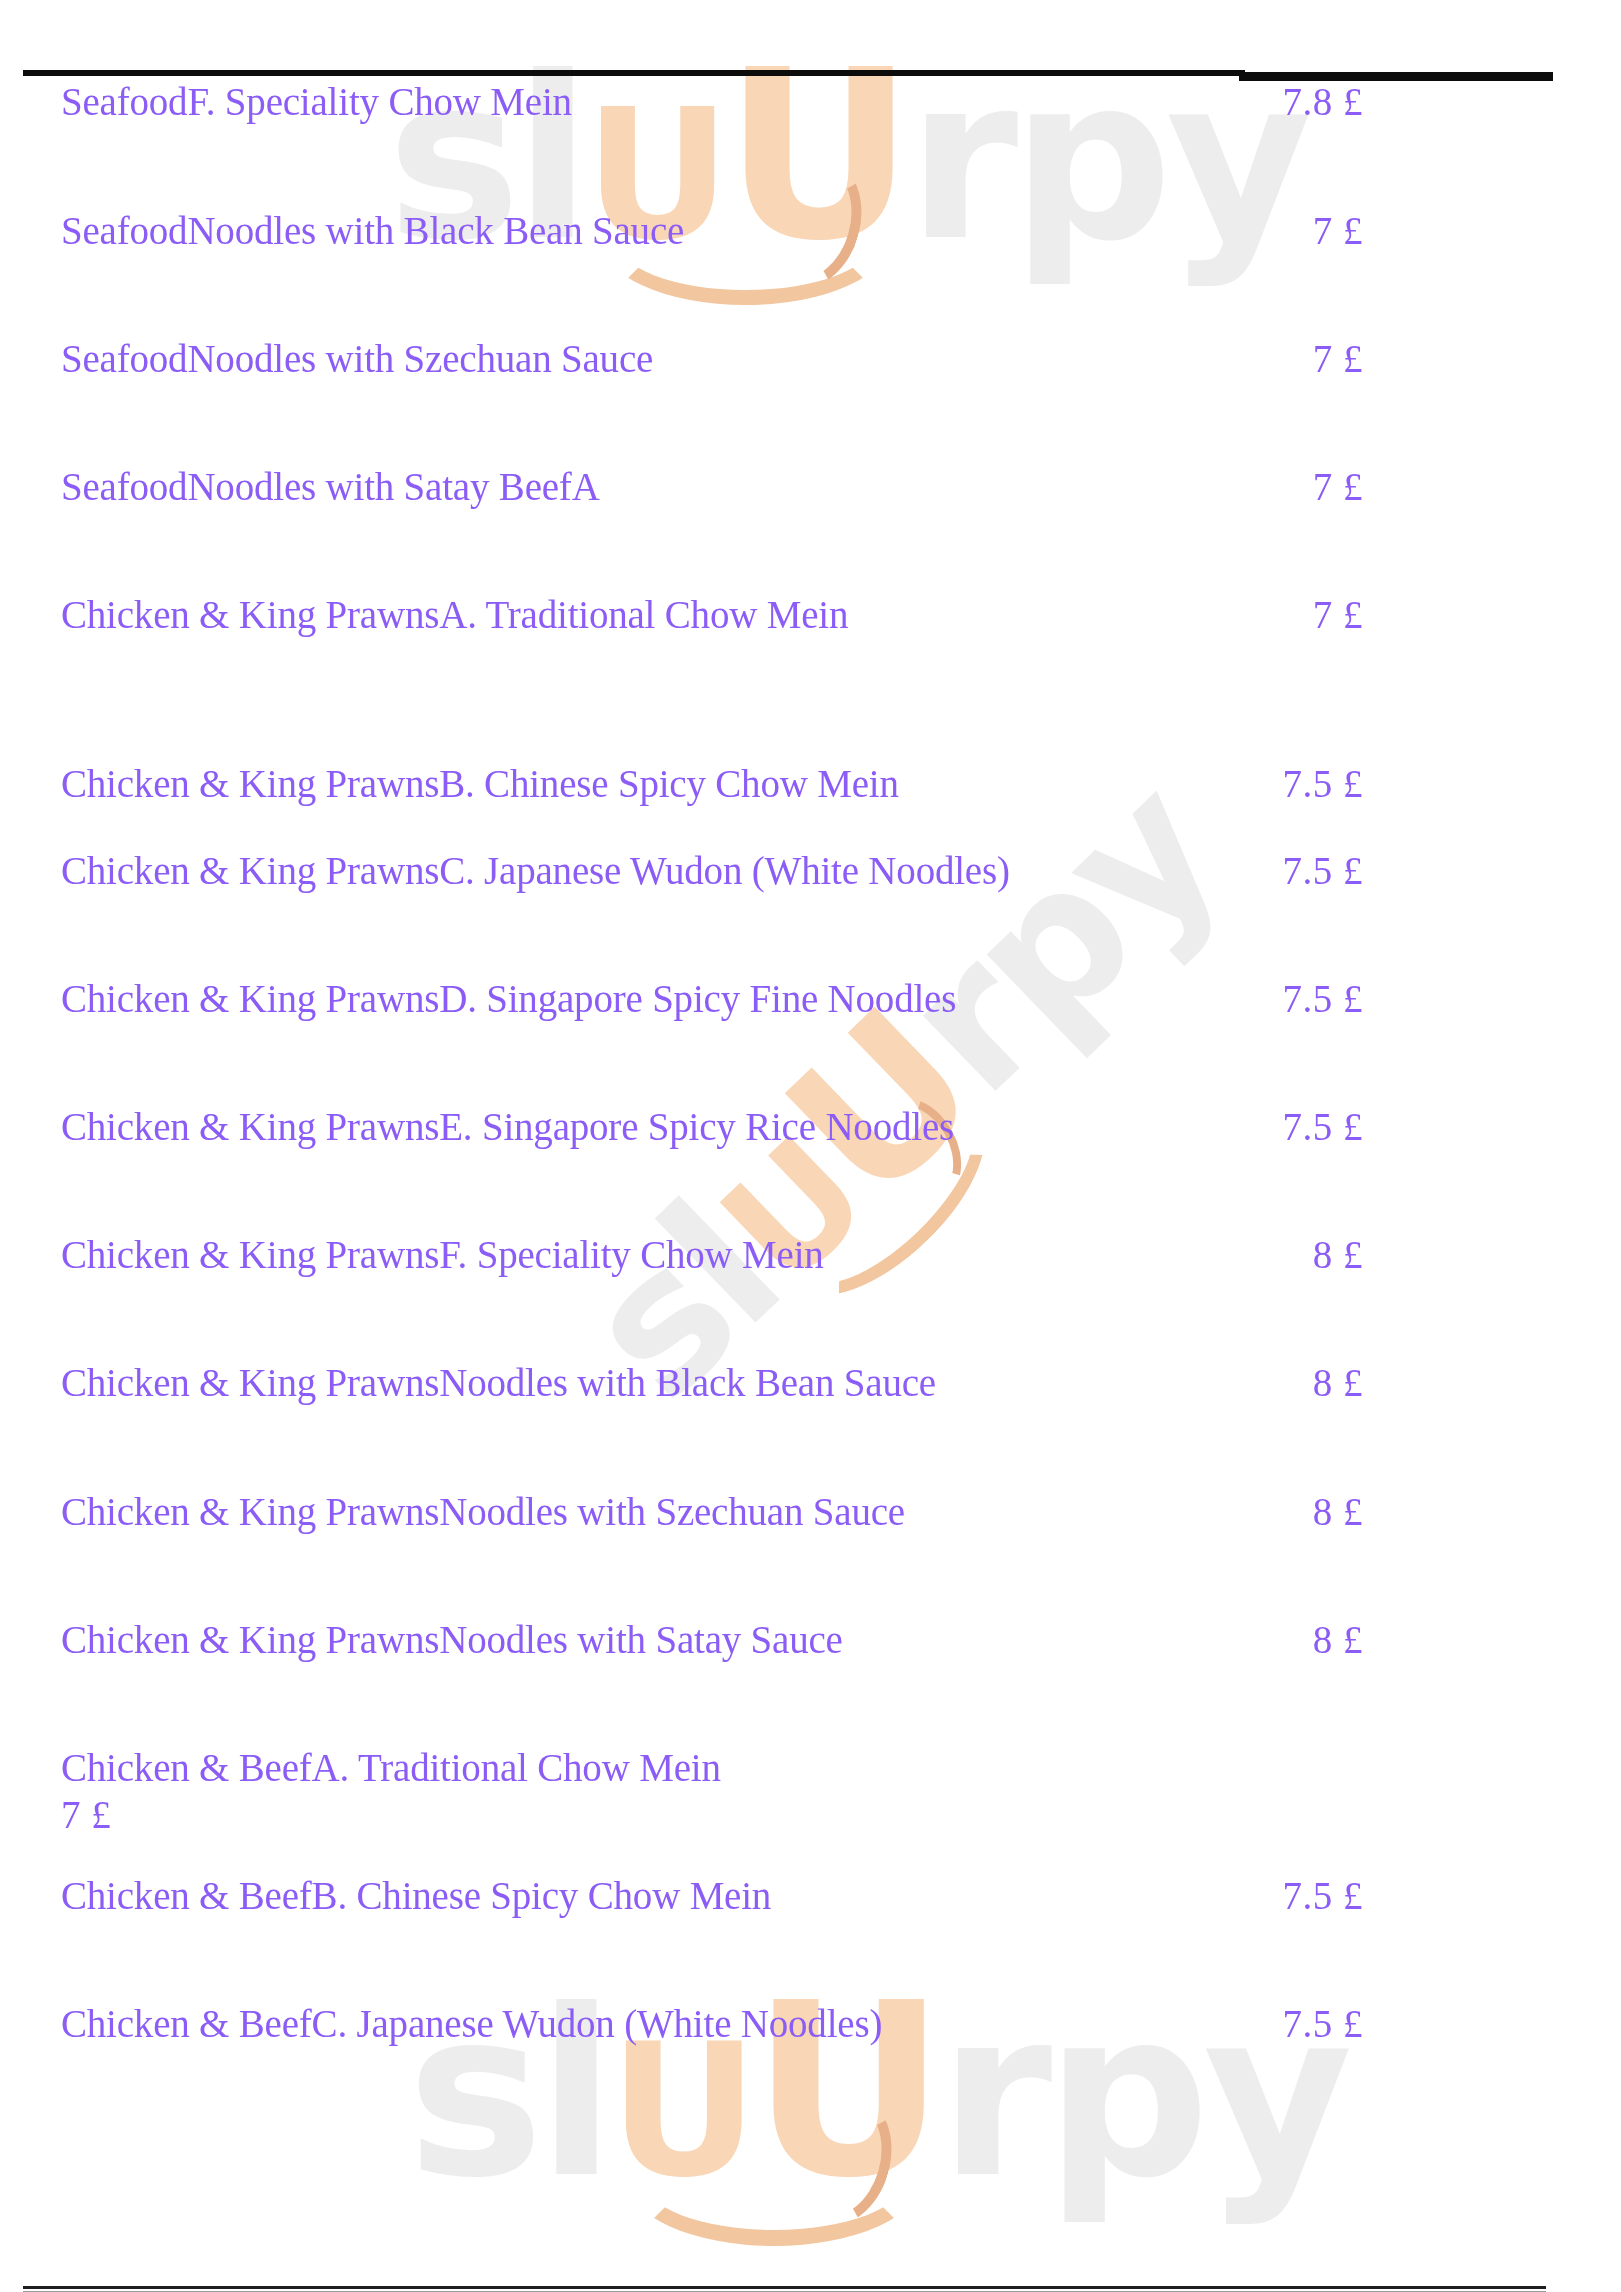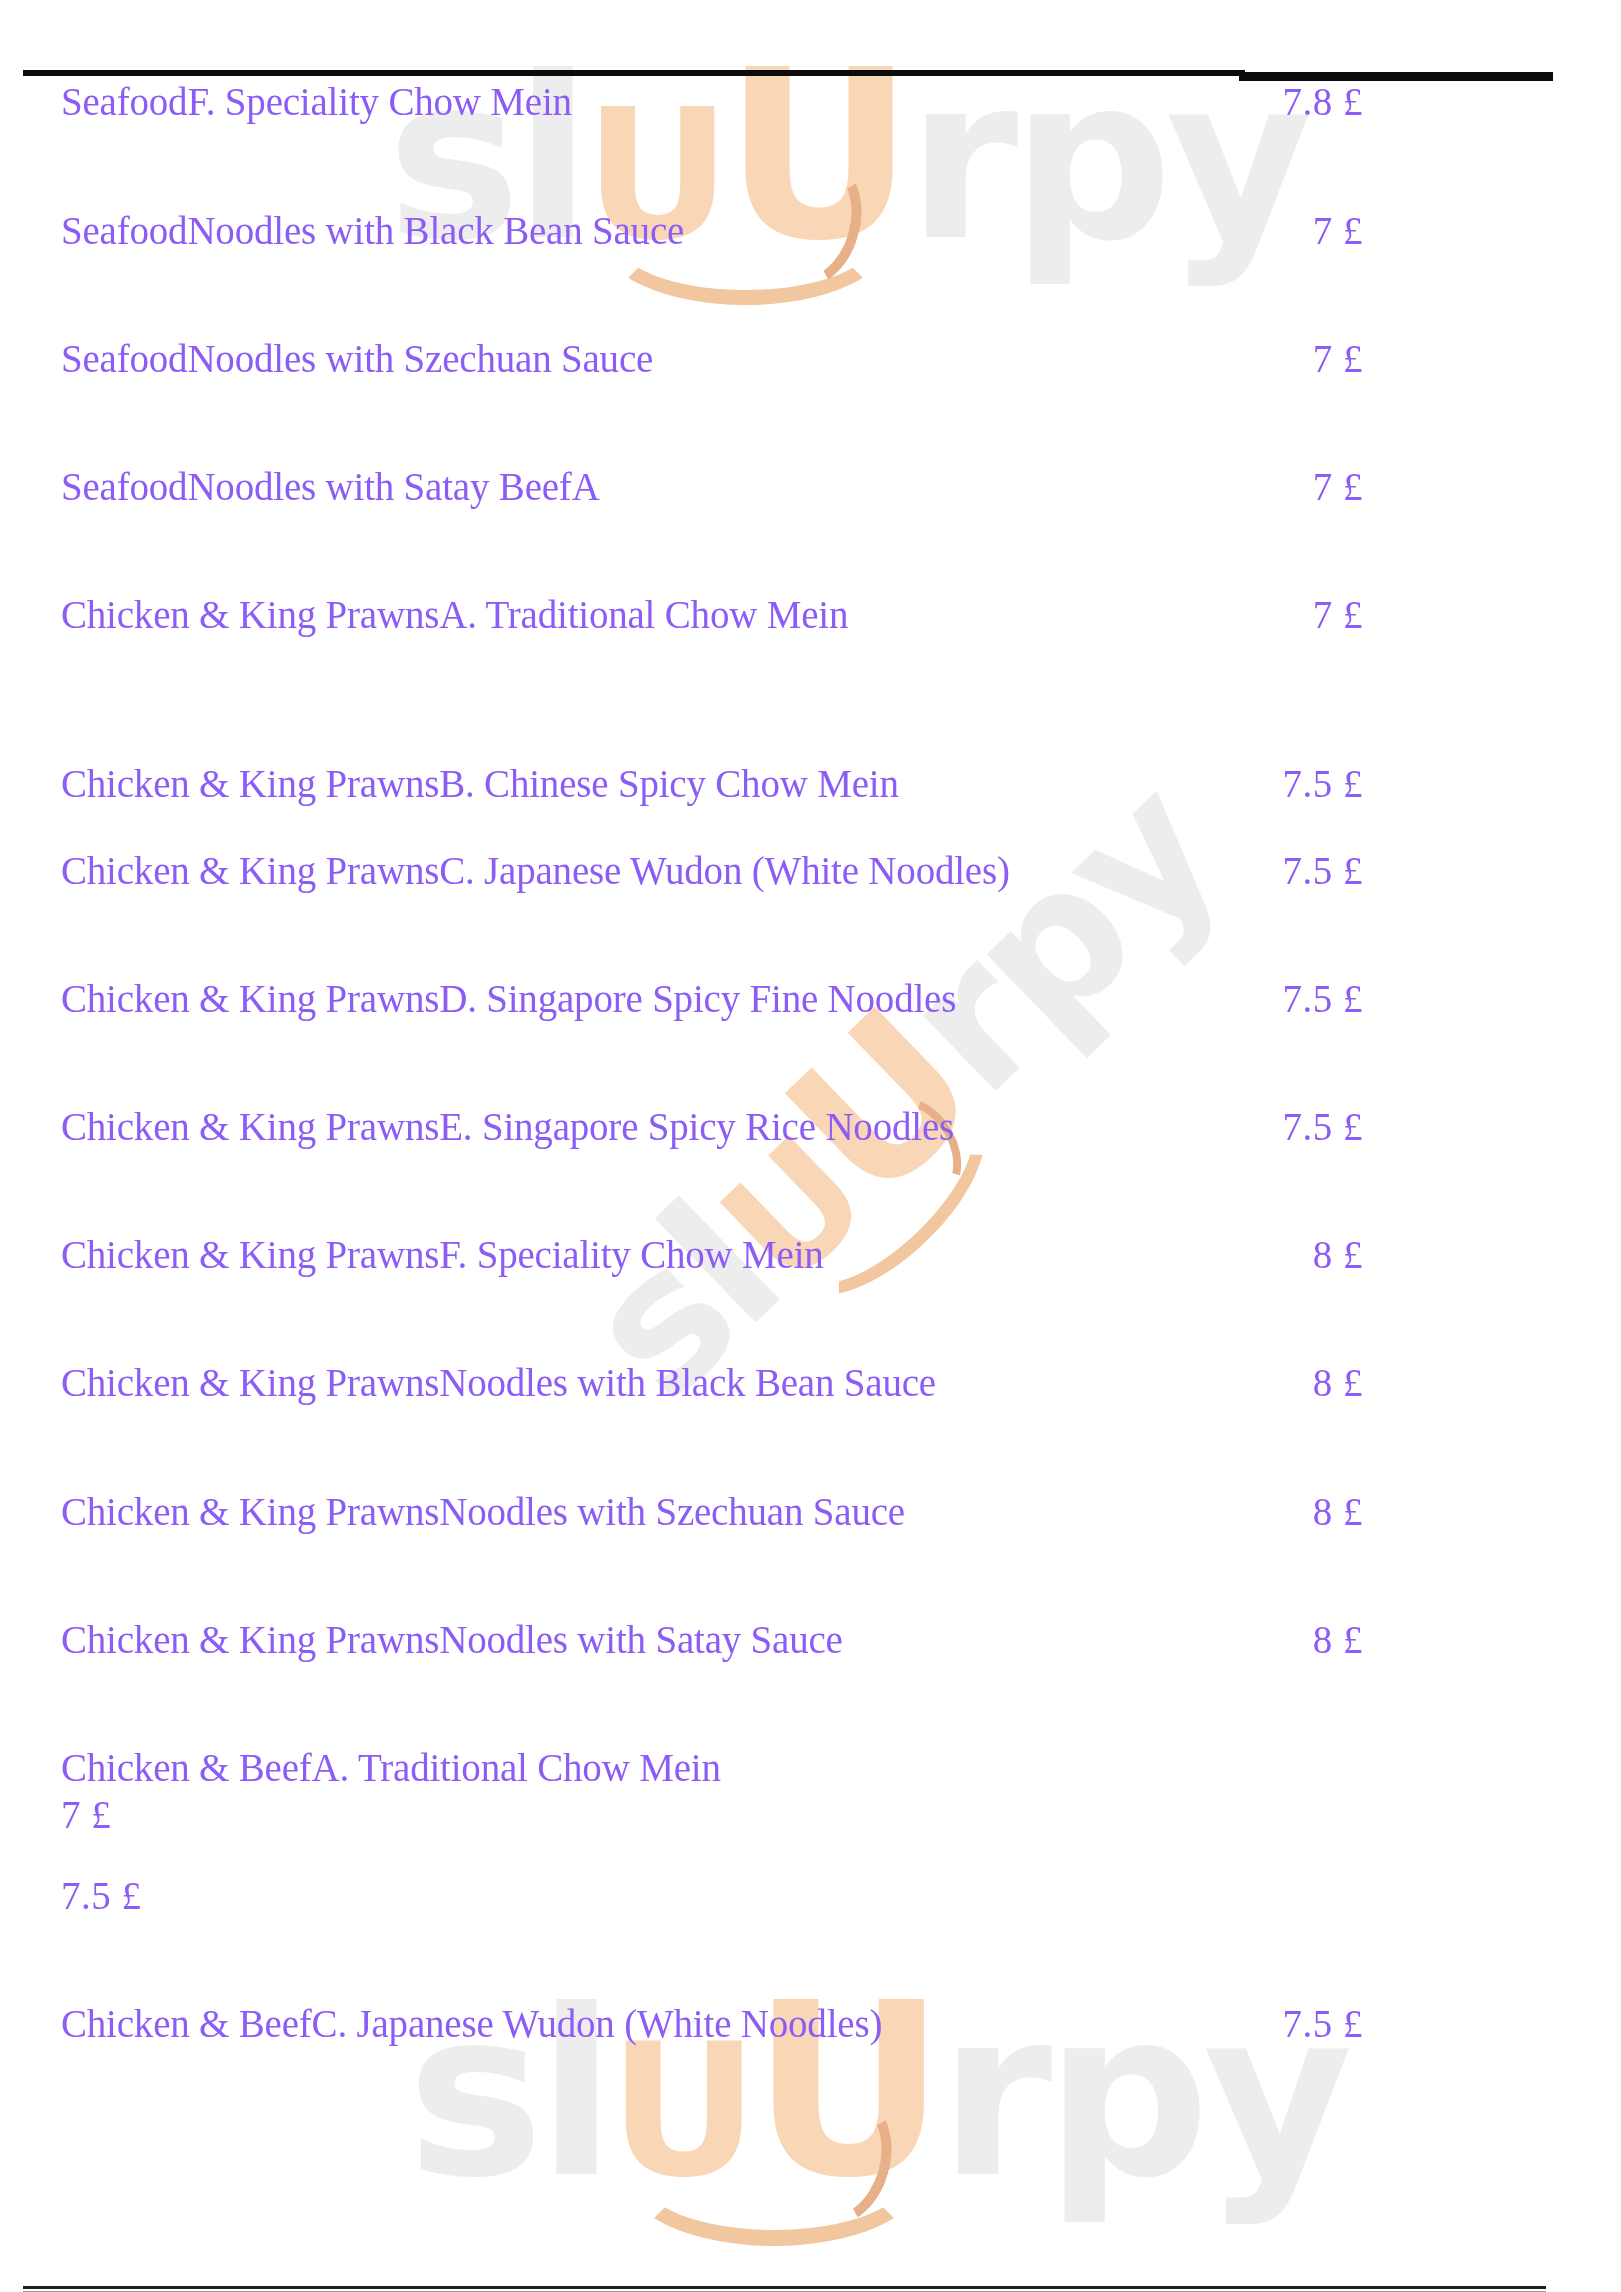--- a/index.html
+++ b/index.html
@@ -156,20 +156,21 @@
     </div>
       <div class="menu-row" style="top: 1616px;">
       <span class="item-name">Chicken &amp; King PrawnsNoodles with Satay Sauce</span>
       <span class="item-price">8 £</span>
     </div>
       <div class="menu-row" style="top: 1744px; flex-direction: column;">
       <span class="item-name">Chicken &amp; BeefA. Traditional Chow Mein</span>
       <span class="item-price">7 £</span>
     </div>
       <div class="menu-row" style="top: 1872px;">
+      <span class="item-name">Chicken &amp; BeefB. Chinese Spicy Chow Mein</span>
       <span class="item-price">7.5 £</span>
     </div>
       <div class="menu-row" style="top: 2000px;">
       <span class="item-name">Chicken &amp; BeefC. Japanese Wudon (White Noodles)</span>
       <span class="item-price">7.5 £</span>
     </div>
     </div>
 
   <div class="rule rule-bottom-dark"></div>
   <div class="rule rule-bottom-light"></div>

